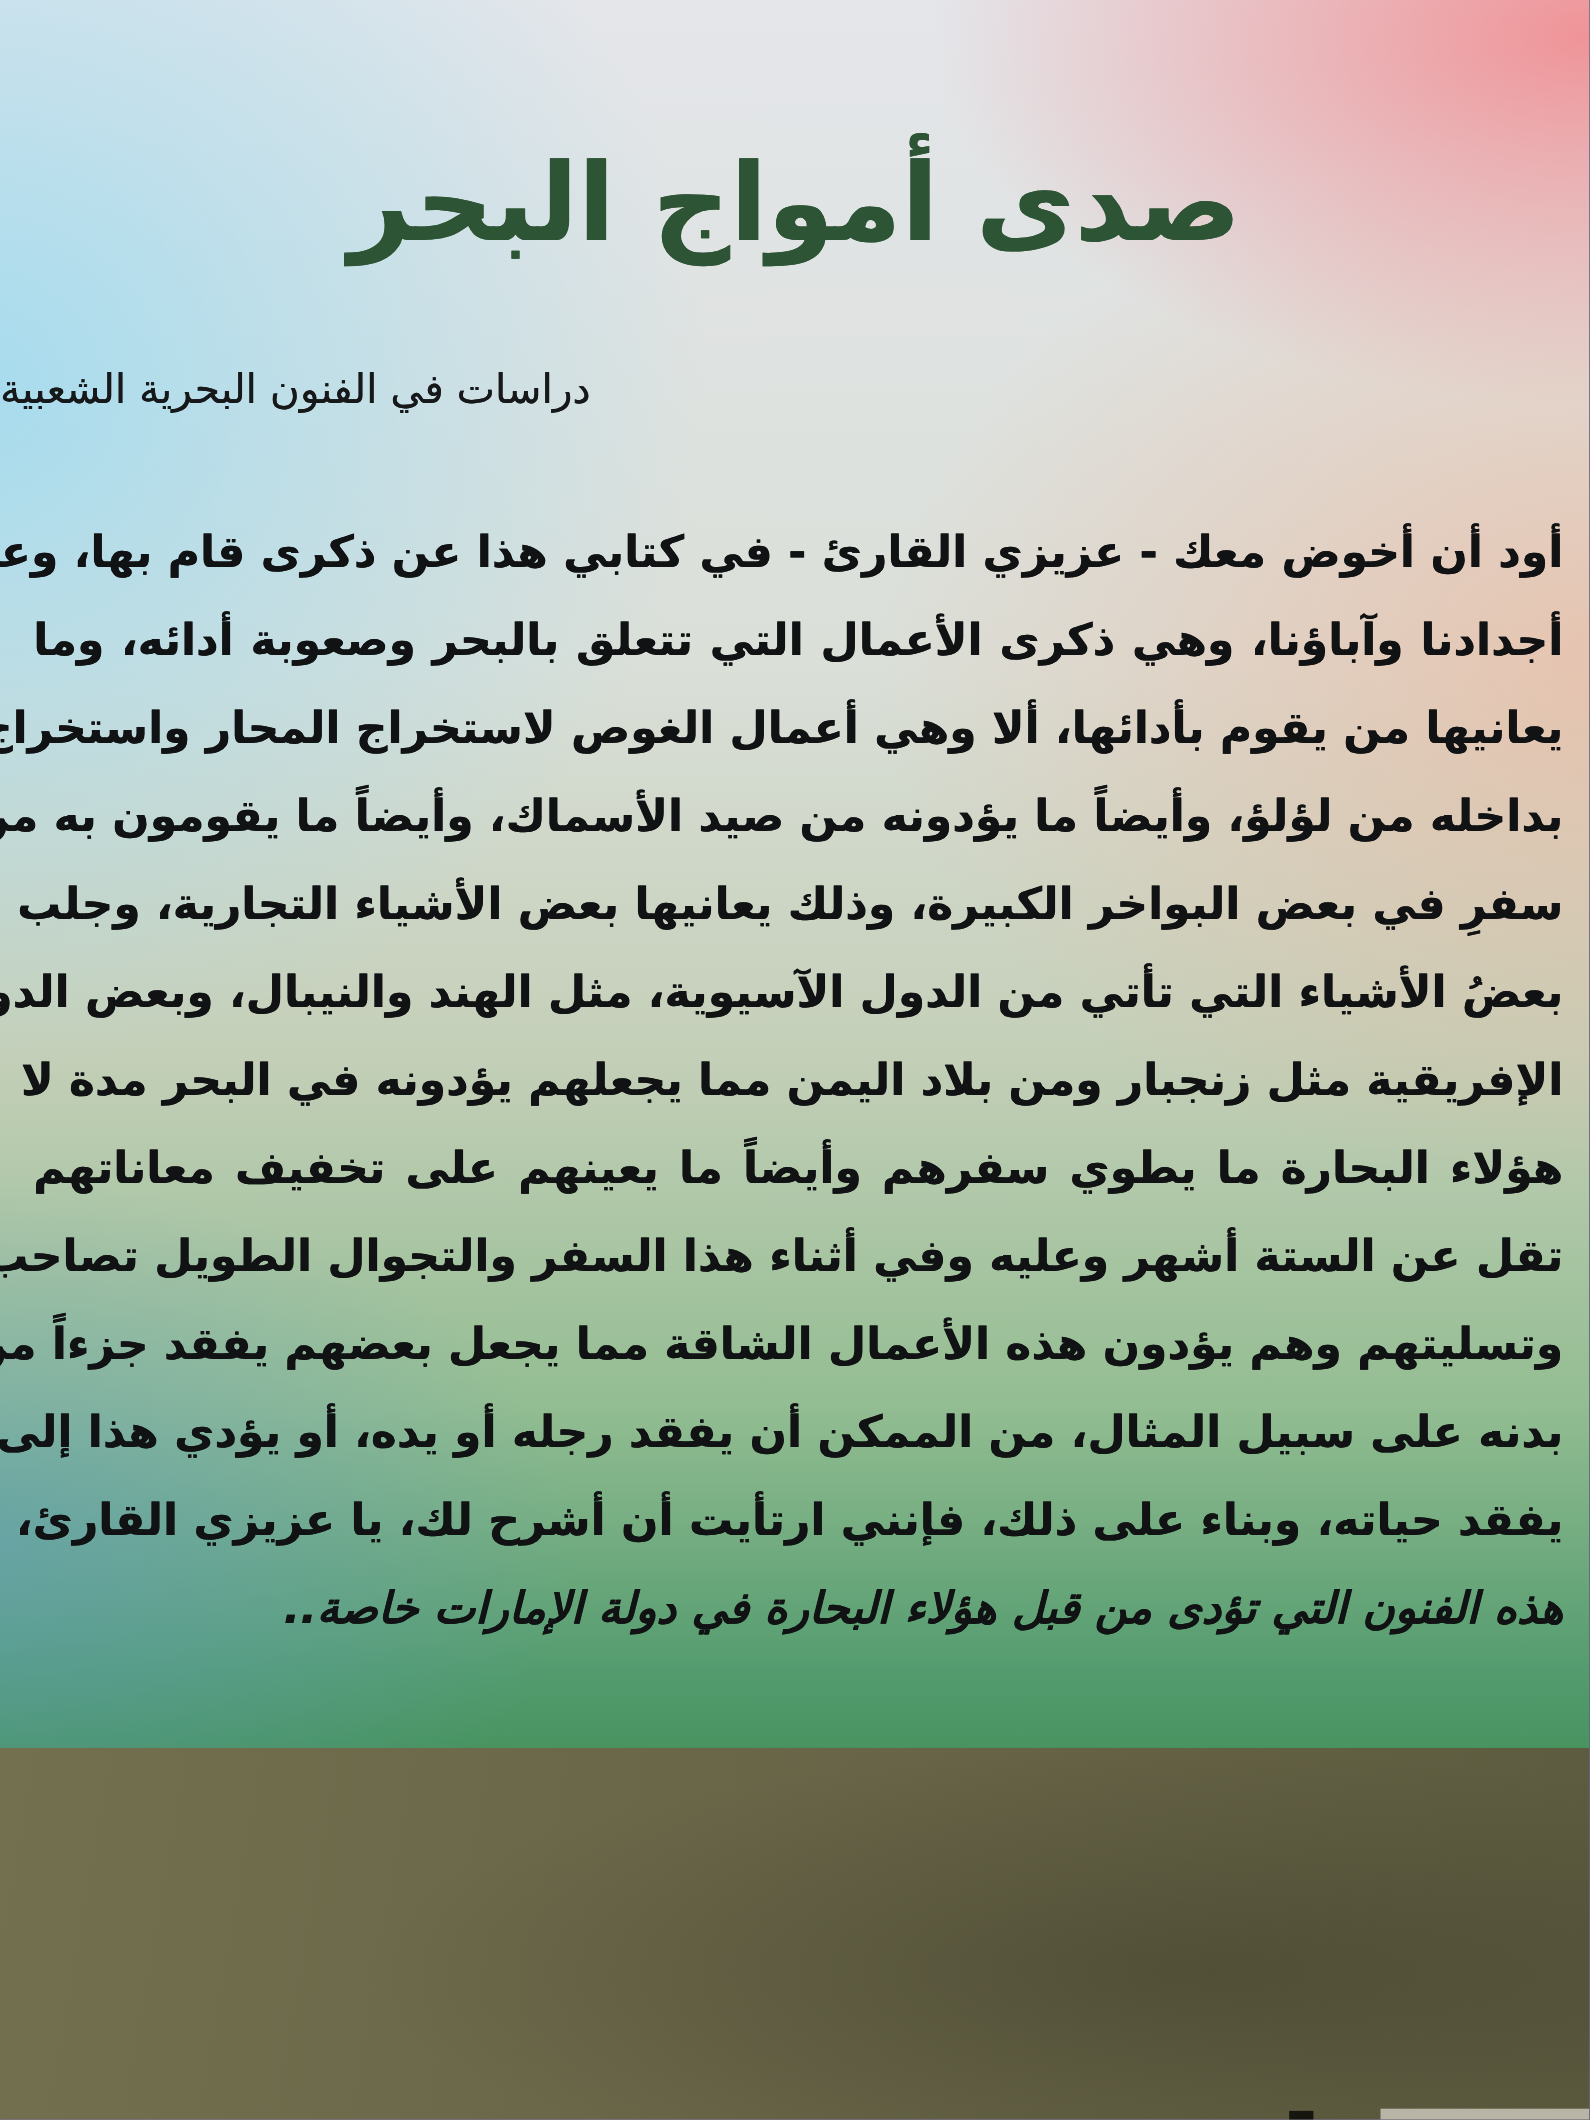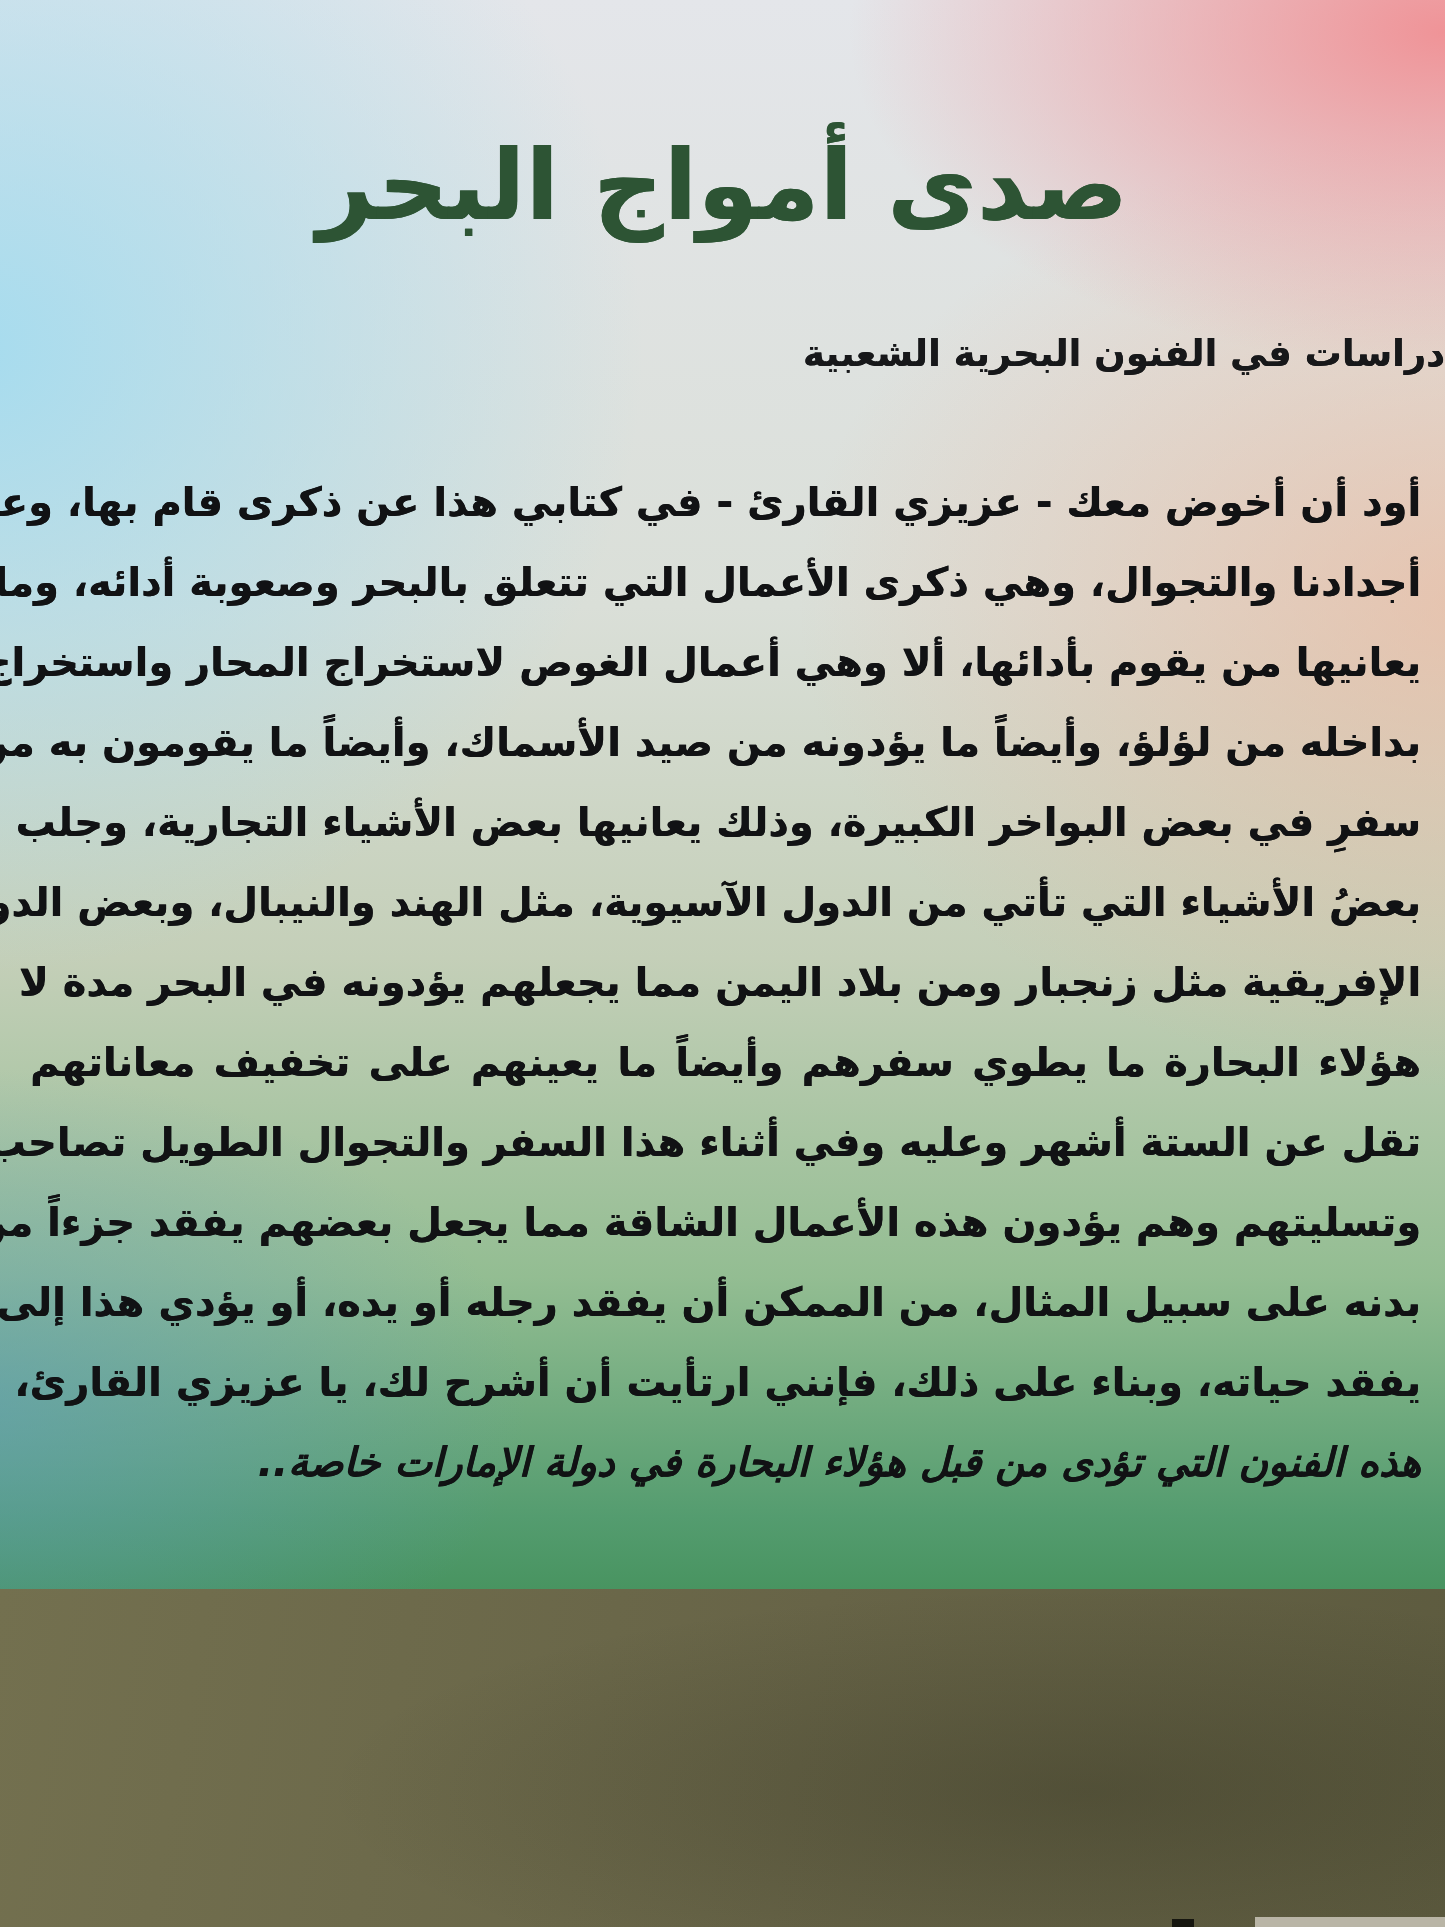--- a/index.html
+++ b/index.html
@@ -73,23 +73,23 @@
     font-weight: 800;
     color: #2d5434;
     letter-spacing: 0;
     text-shadow: 0.4px 0 0 #2d5434;
   }
   .subtitle {
     position: absolute;
     top: 332px;
     left: 0;
     width: 100%;
-    text-align: right;
+    text-align: left;
     font-size: 37px;
-    font-weight: 700;
+    font-weight: 400;
     color: #17181a;
     text-shadow: 0.3px 0 0 #17181a;
   }
   .body-block {
     position: absolute;
     top: 462px;
     right: 24px;
     left: 30px;
   }
   .body-line {
@@ -121,21 +121,21 @@
   </div>
 
   <div class="content">
 
     <div class="title">صدى أمواج البحر</div>
 
     <div class="subtitle">دراسات في الفنون البحرية الشعبية</div>
 
     <div class="body-block">
       <div class="body-line">أود أن أخوض معك - عزيزي القارئ - في كتابي هذا عن ذكرى قام بها، وعاناها</div>
-      <div class="body-line">أجدادنا والتجوال، وهي ذكرى الأعمال التي تتعلق بالبحر وصعوبة أدائه، وما</div>
+      <div class="body-line">أجدادنا وآباؤنا، وهي ذكرى الأعمال التي تتعلق بالبحر وصعوبة أدائه، وما</div>
       <div class="body-line">يعانيها من يقوم بأدائها، ألا وهي أعمال الغوص لاستخراج المحار واستخراج ما</div>
       <div class="body-line">بداخله من لؤلؤ، وأيضاً ما يؤدونه من صيد الأسماك، وأيضاً ما يقومون به من</div>
       <div class="body-line">سفرِ في بعض البواخر الكبيرة، وذلك يعانيها بعض الأشياء التجارية، وجلب</div>
       <div class="body-line">بعضُ الأشياء التي تأتي من الدول الآسيوية، مثل الهند والنيبال، وبعض الدول</div>
       <div class="body-line">الإفريقية مثل زنجبار ومن بلاد اليمن مما يجعلهم يؤدونه في البحر مدة لا</div>
       <div class="body-line">هؤلاء البحارة ما يطوي سفرهم وأيضاً ما يعينهم على تخفيف معاناتهم</div>
       <div class="body-line">تقل عن الستة أشهر وعليه وفي أثناء هذا السفر والتجوال الطويل تصاحب</div>
       <div class="body-line">وتسليتهم وهم يؤدون هذه الأعمال الشاقة مما يجعل بعضهم يفقد جزءاً من</div>
       <div class="body-line">بدنه على سبيل المثال، من الممكن أن يفقد رجله أو يده، أو يؤدي هذا إلى أن</div>
       <div class="body-line">يفقد حياته، وبناء على ذلك، فإنني ارتأيت أن أشرح لك، يا عزيزي القارئ، عن</div>

